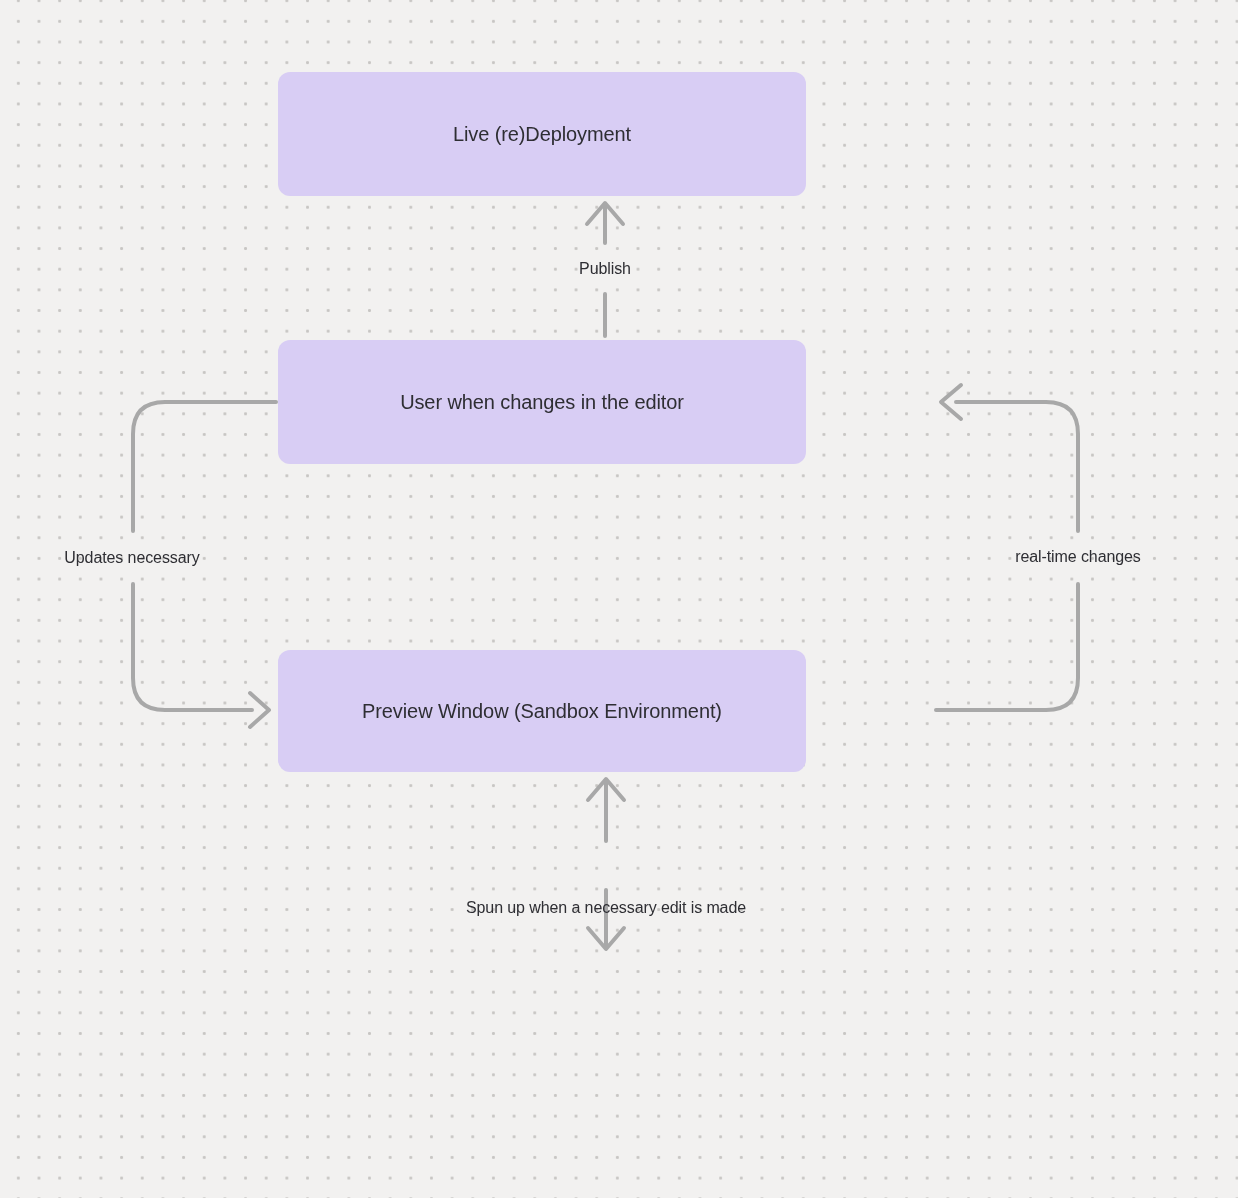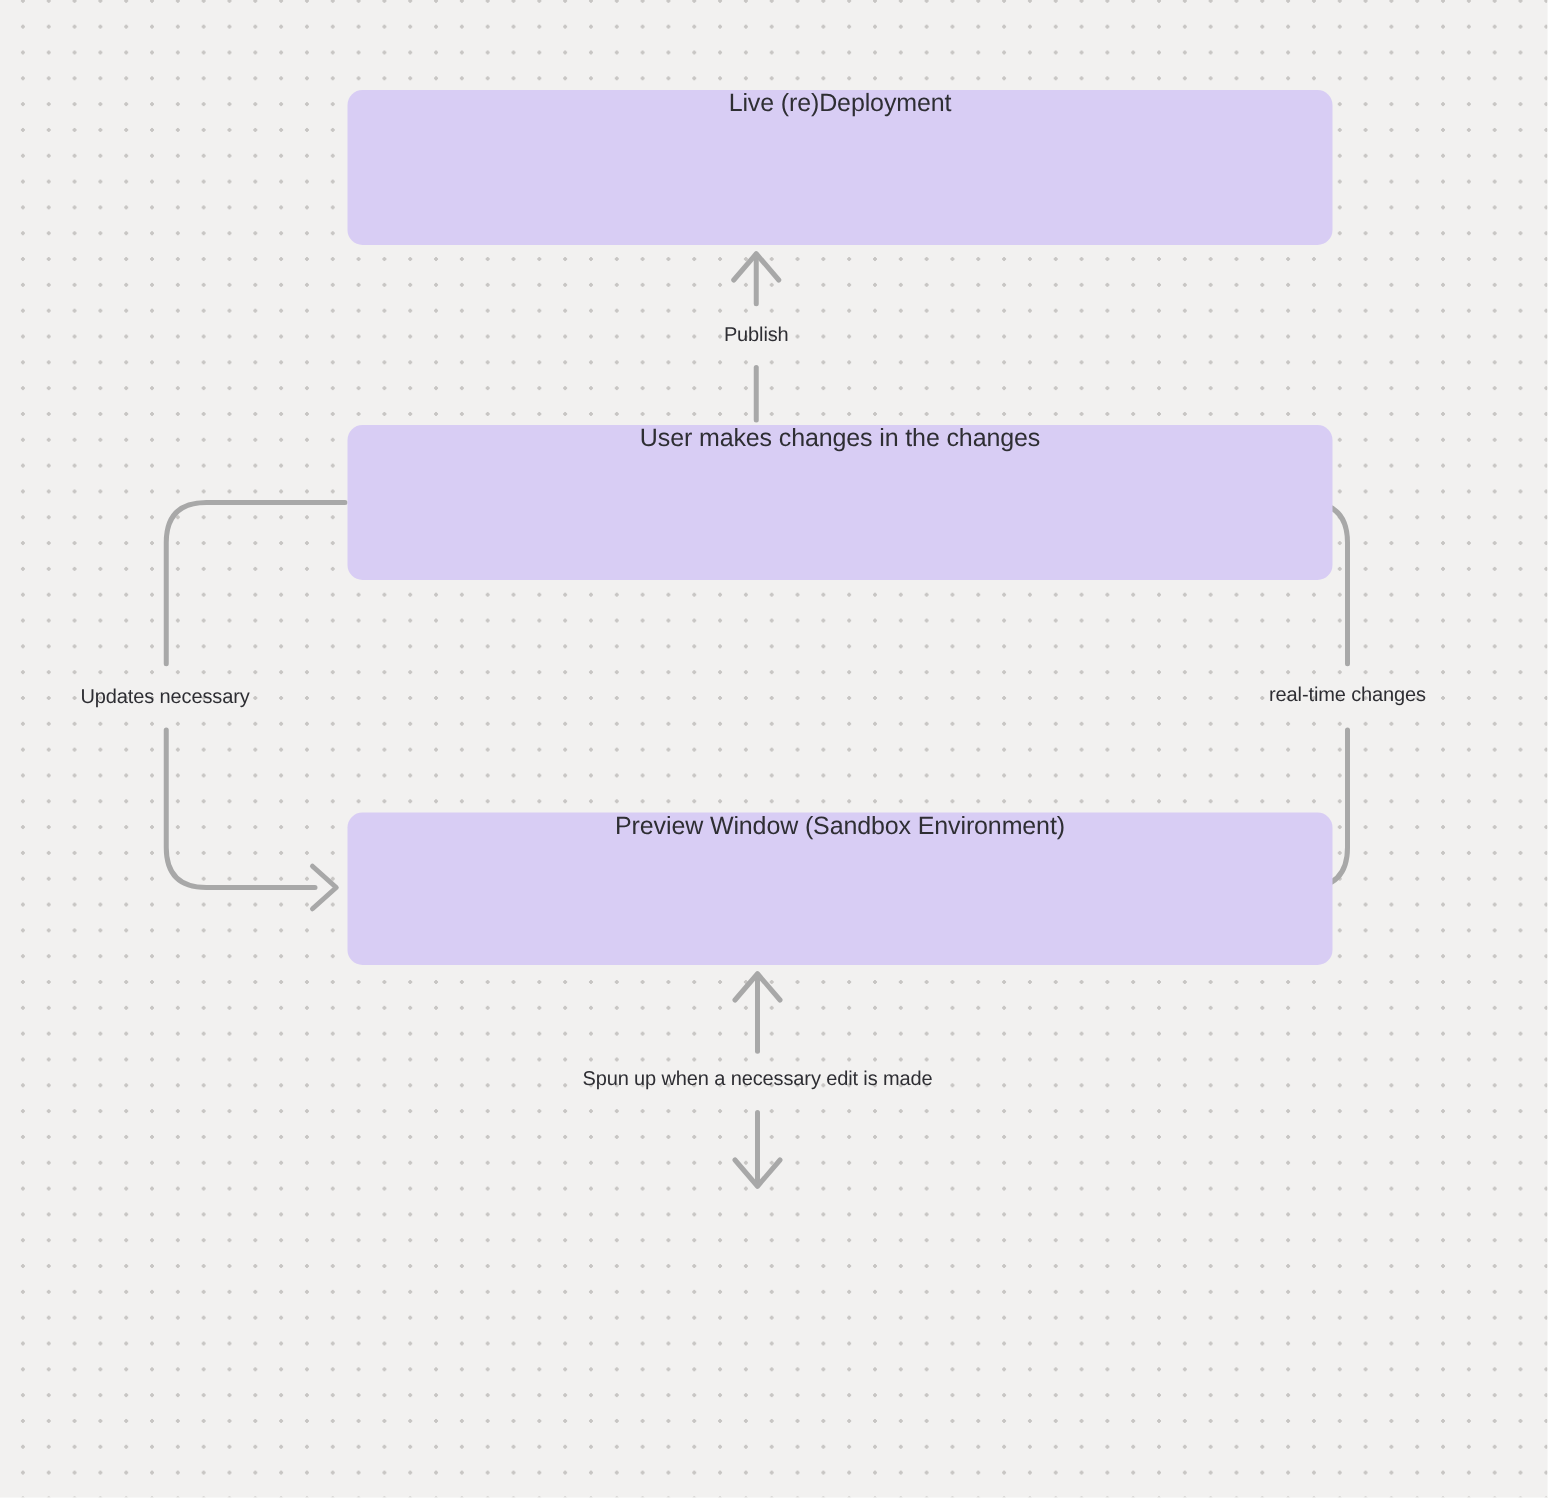--- a/index.html
+++ b/index.html
@@ -31,24 +31,25 @@
   .arrow-stroke {
     stroke: var(--arrow);
     stroke-width: 4;
     fill: none;
     stroke-linecap: round;
     stroke-linejoin: round;
   }
   .node {
     position: absolute;
     left: 278px;
-    width: 788px;
+    width: 528px;
     background: var(--node-fill);
     border-radius: 12px;
     display: flex;
+    align-items: center;
     justify-content: center;
   }
   .node-label {
     font-size: 20px;
     color: var(--text);
     letter-spacing: -0.1px;
     white-space: nowrap;
   }
   #node-live-deployment { top: 72px;  height: 124px; }
   #node-editor          { top: 340px; height: 124px; }
@@ -58,21 +59,21 @@
     position: absolute;
     transform: translate(-50%, -50%);
     font-size: 16px;
     color: var(--text);
     letter-spacing: -0.1px;
     white-space: nowrap;
   }
   #label-publish            { left: 605px;  top: 269px; }
   #label-updates-instantly  { left: 132px;  top: 558px; }
   #label-realtime-feedback  { left: 1078px; top: 557px; }
-  #label-spun-up            { left: 606px;  top: 864px; }
+  #label-spun-up            { left: 606px;  top: 908px; }
 </style>
 </head>
 <body>
 
 <div class="canvas">
 
   <svg class="arrow-layer" viewBox="0 0 1238 1198" aria-hidden="true">
 
     <g>
       <path class="arrow-stroke" d="M605 243 L605 206"></path>
@@ -98,21 +99,21 @@
       <path class="arrow-stroke" d="M606 890 L606 946"></path>
       <path class="arrow-stroke" d="M588 928 L606 949 L624 928"></path>
     </g>
   </svg>
 
   <div class="node" id="node-live-deployment">
     <span class="node-label">Live (re)Deployment</span>
   </div>
 
   <div class="node" id="node-editor">
-    <span class="node-label">User makes changes in the changes</span>
+    <span class="node-label">User when changes in the editor</span>
   </div>
 
   <div class="node" id="node-preview">
     <span class="node-label">Preview Window (Sandbox Environment)</span>
   </div>
 
 
   <div class="edge-label" id="label-publish">Publish</div>
   <div class="edge-label" id="label-updates-instantly">Updates necessary</div>
   <div class="edge-label" id="label-realtime-feedback">real-time changes</div>

